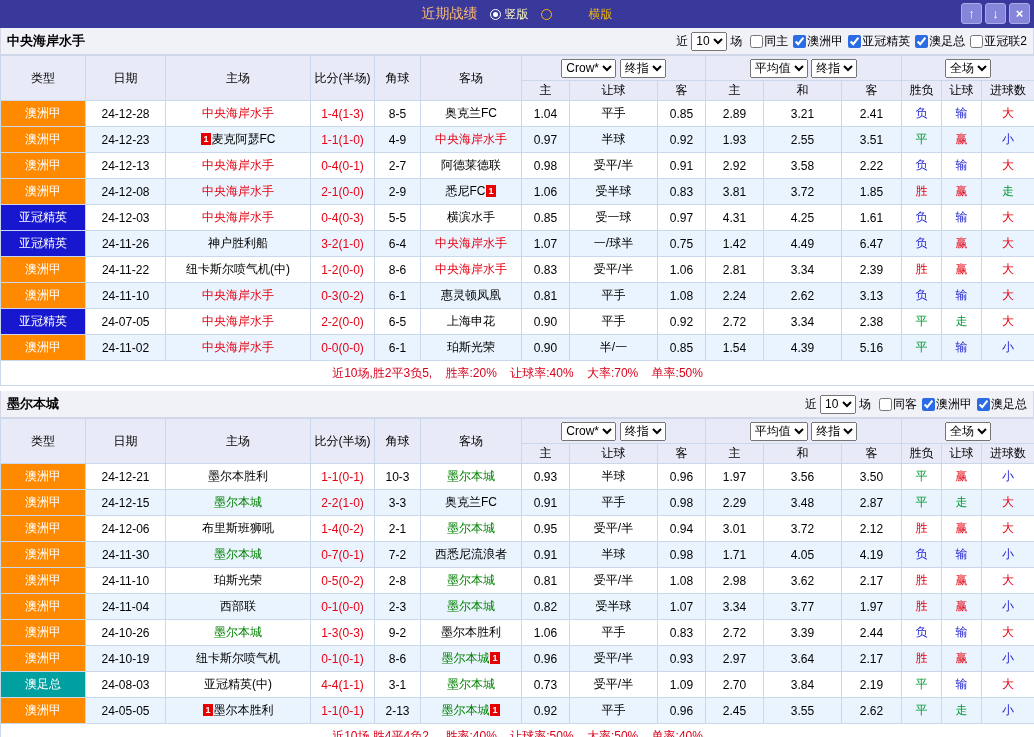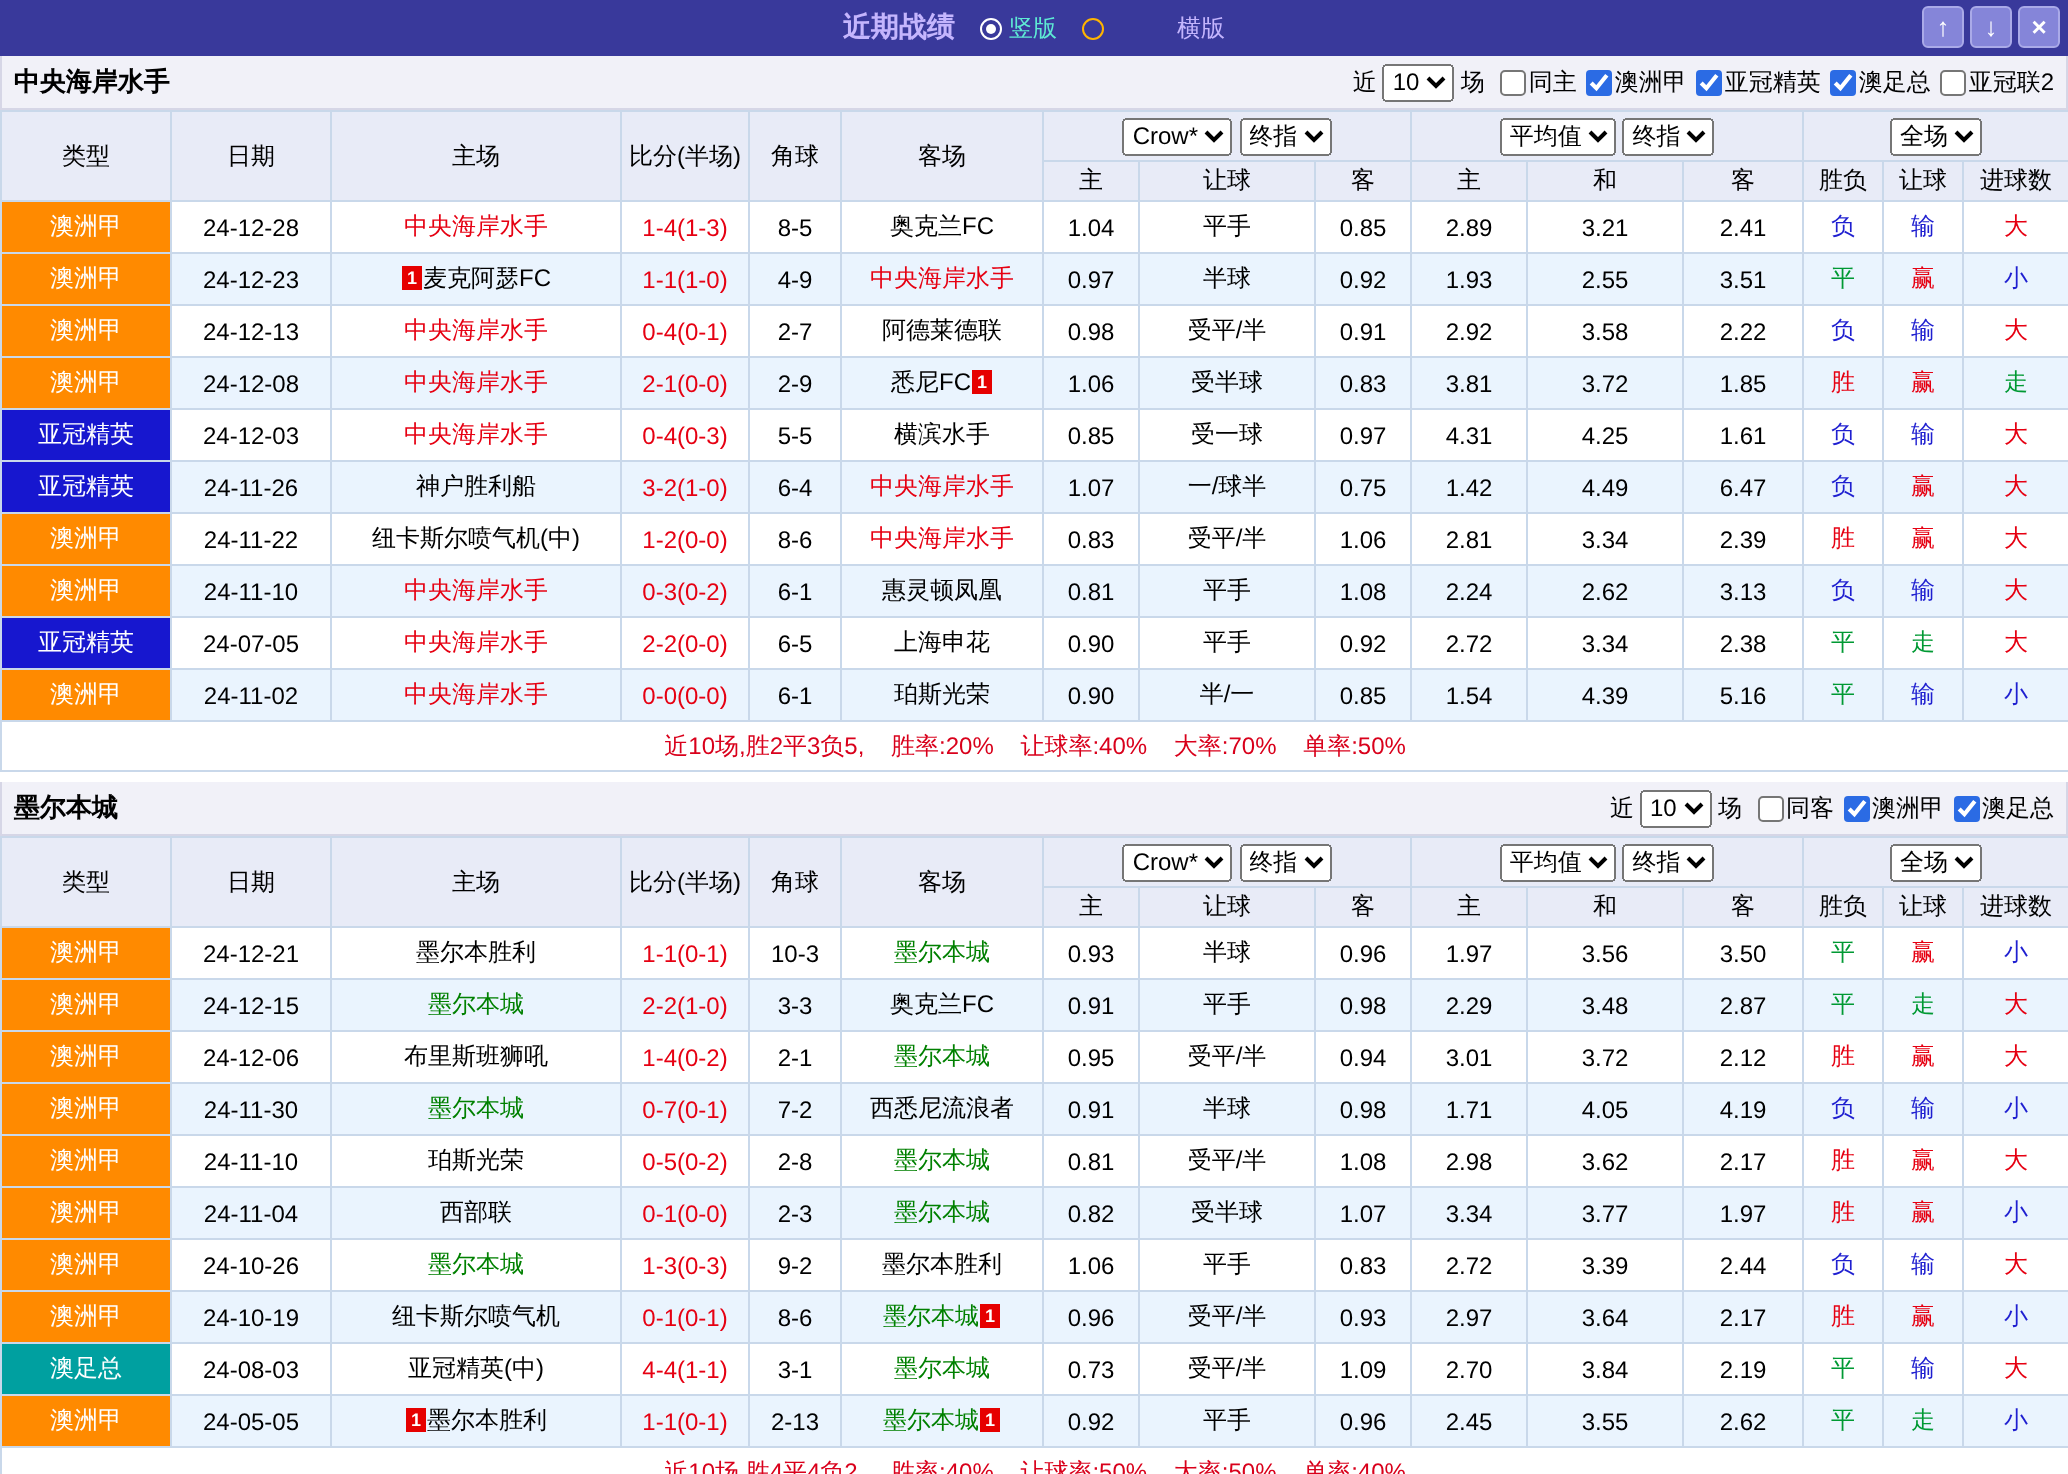--- a/index.html
+++ b/index.html
@@ -13,28 +13,28 @@
   
   .topbar {
     height: 28px;
     background: #39399b;
     position: relative;
     display: flex;
     align-items: center;
     justify-content: center;
     gap: 12px;
   }
-  .topbar .title { color: #c4b5fd; font-weight: bold; font-size: 14px; }
-  .radio { display: inline-flex; align-items: center; gap: 4px; color: #5eead4; cursor: pointer; }
+  .topbar .title { color: #fdba74; font-weight: normal; font-size: 14px; }
+  .radio { display: inline-flex; align-items: center; gap: 4px; color: #fef9c3; cursor: pointer; }
   .radio .ring {
     width: 11px; height: 11px; border: 1px solid #fff; border-radius: 50%;
     display: inline-flex; align-items: center; justify-content: center; background: transparent;
   }
   .radio .dot { width: 5px; height: 5px; background: #fff; border-radius: 50%; }
-  .radio.orange { color: #c4b5fd; gap: 37px; }
+  .radio.orange { color: #eab308; gap: 37px; }
   .radio.orange .ring { border-color: #ffb400; }
   .topbar-buttons { position: absolute; right: 4px; top: 3px; display: flex; gap: 3px; }
   .sqbtn {
     width: 21px; height: 21px; background: #8585d9; border: 1px solid #aaaae8;
     color: #fff; font-weight: bold; font-size: 13px; line-height: 19px;
     text-align: center; border-radius: 3px; cursor: pointer;
   }
   
   .section + .section { margin-top: 5px; }
   .section-bar {

